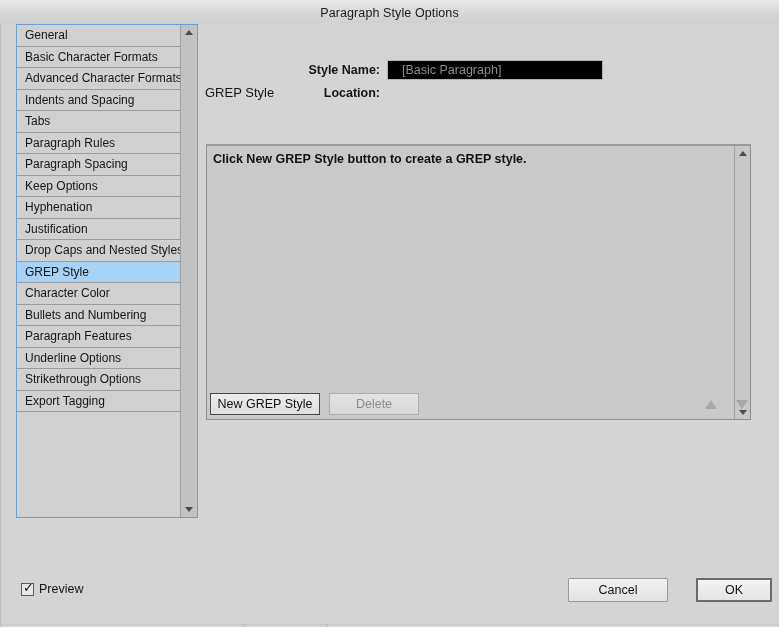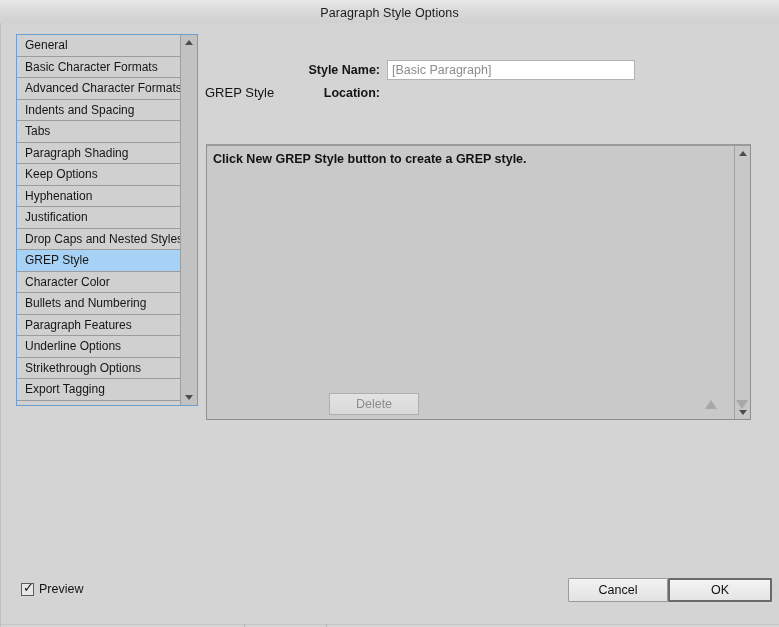--- a/index.html
+++ b/index.html
@@ -44,23 +44,23 @@
     height: 604px;
     background: #d4d4d4;
     box-sizing: border-box;
     border-left: 1px solid #c0c0c0;
   }
 
   
   #sidebar-wrap {
     position: absolute;
     left: 15px;
-    top: 11px;
+    top: 1px;
     width: 182px;
-    height: 372px;
+    height: 494px;
     border: 1px solid #6b9fd1;
     background: #c4b5fd;
     box-sizing: border-box;
     display: flex;
   }
   #sidebar-list {
     width: 164px;
     height: 100%;
     box-sizing: border-box;
     background: #d0d0d0;
@@ -145,29 +145,29 @@
     color: #141414;
     text-align: right;
     font-weight: bold;
   }
   #style-name-label {
     width: 182px;
     padding-right: 7px;
     box-sizing: border-box;
   }
   #style-name-input {
-    width: 248px;
+    width: 216px;
     height: 20px;
     box-sizing: border-box;
     border: 1px solid #b2b2b2;
-    background: #ffffff;
+    background: #000000;
     color: #8d8d8d;
     font-family: "Liberation Sans", sans-serif;
     font-size: 12.5px;
-    padding: 0 4px;
+    padding: 0 14px;
     outline: none;
   }
   #location-row {
     left: 0;
     top: 36px;
     width: 560px;
     align-items: flex-end;
   }
   #location-label {
     width: 182px;
@@ -340,21 +340,21 @@
     height: 24px;
     line-height: 22px;
     border: 1px solid #9a9a9a;
     border-radius: 1px;
     background: linear-gradient(to bottom, #f2f2f2 0%, #e2e2e2 100%);
   }
   #ok-button {
     position: absolute;
     right: 8px;
     top: 8px;
-    width: 104px;
+    width: 76px;
     height: 24px;
     line-height: 20px;
     border: 2px solid #6a6a6a;
     border-radius: 1px;
     background: linear-gradient(to bottom, #f4f4f4 0%, #e4e4e4 100%);
     font-weight: normal;
   }
   
   #bottom-edge {
     position: absolute;
@@ -382,21 +382,22 @@
 
 <div id="dialog-body">
 
   <div id="sidebar-wrap">
     <div id="sidebar-list">
         <div class="side-item"><span>General</span></div>
         <div class="side-item"><span>Basic Character Formats</span></div>
         <div class="side-item"><span>Advanced Character Formats</span></div>
         <div class="side-item"><span>Indents and Spacing</span></div>
         <div class="side-item"><span>Tabs</span></div>
-        <div class="side-item"><span>Paragraph Shading</span></div>
+        <div class="side-item"><span>Paragraph Rules</span></div>
+        <div class="side-item"><span>Paragraph Spacing</span></div>
         <div class="side-item"><span>Keep Options</span></div>
         <div class="side-item"><span>Hyphenation</span></div>
         <div class="side-item"><span>Justification</span></div>
         <div class="side-item"><span>Drop Caps and Nested Styles</span></div>
         <div class="side-item selected"><span>GREP Style</span></div>
         <div class="side-item"><span>Character Color</span></div>
         <div class="side-item"><span>Bullets and Numbering</span></div>
         <div class="side-item"><span>Paragraph Features</span></div>
         <div class="side-item"><span>Underline Options</span></div>
         <div class="side-item"><span>Strikethrough Options</span></div>
@@ -435,20 +436,21 @@
         <div class="sb2-arrow">
           <span class="tri-up"></span>
         </div>
         <div class="sb2-arrow">
           <span class="tri-down"></span>
         </div>
       </div>
     </div>
 
     <div id="grep-toolbar">
+      <button class="btn" id="new-grep-style-button">New GREP Style</button>
       <button class="btn" id="delete-button">Delete</button>
       <div id="move-up-button">
         <span class="tri-up-lg"></span>
       </div>
       <div id="move-down-button">
         <span class="tri-down-lg"></span>
       </div>
     </div>
 
   </div>

